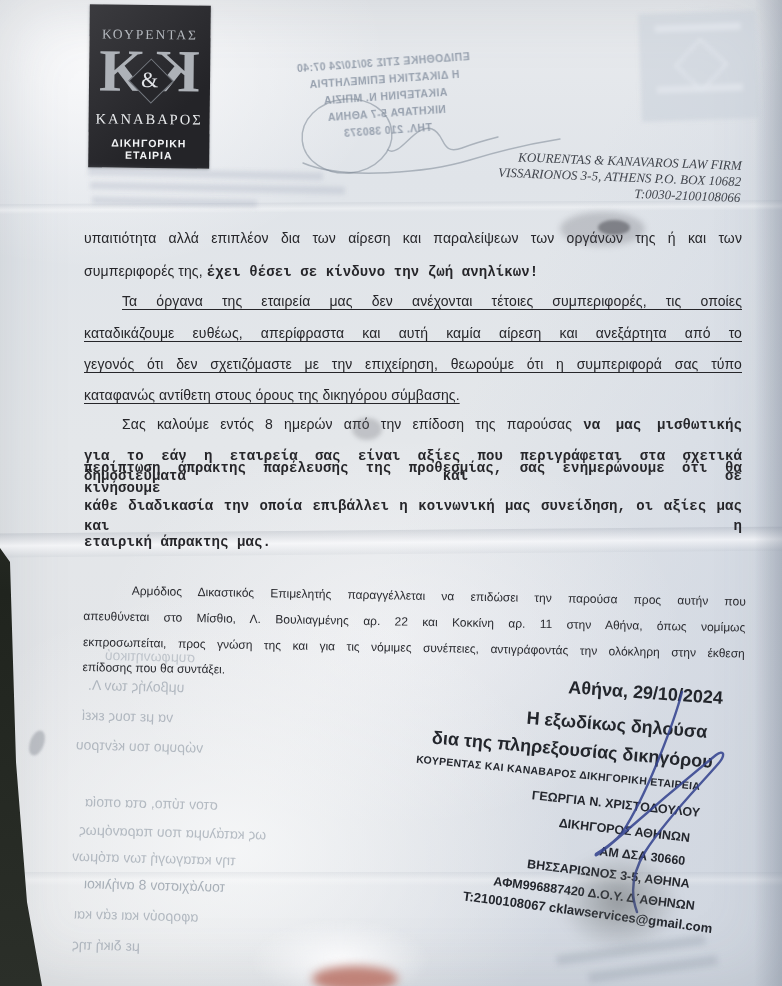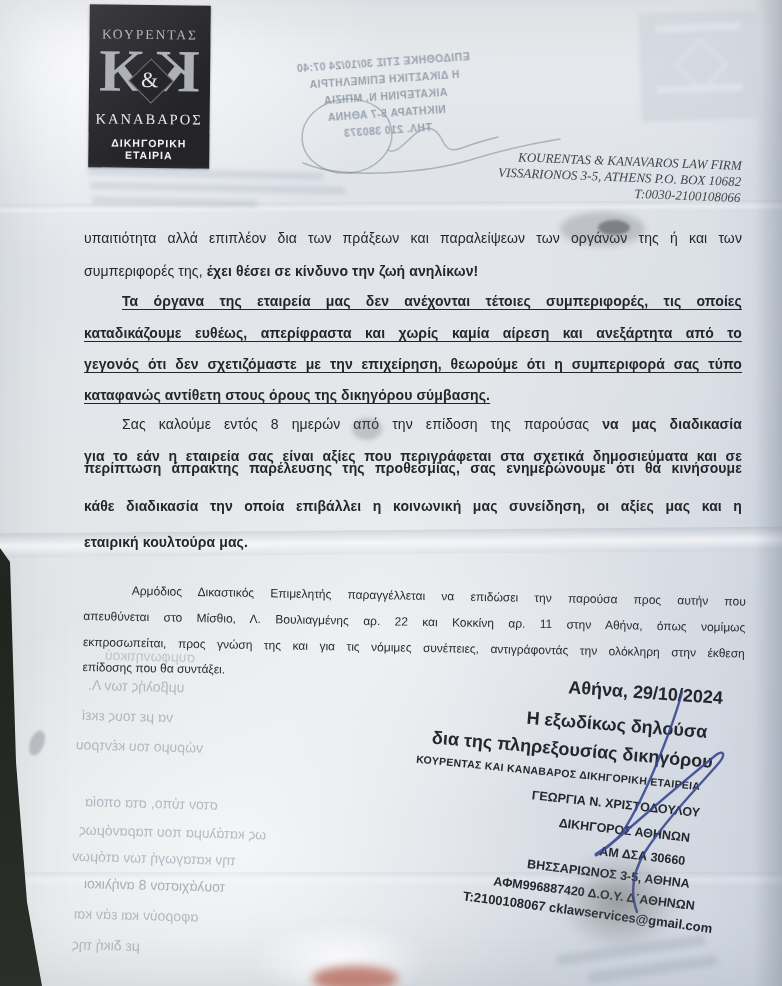--- a/index.html
+++ b/index.html
@@ -53,22 +53,22 @@
     transform:rotate(-4deg) scaleX(-1);color:rgba(138,148,163,0.85);
     font-size:10.5px;font-weight:700;line-height:17px;letter-spacing:0.4px;filter:blur(0.4px);}
   svg.scribble{left:0;top:0;pointer-events:none;}
   
   .letterhead{right:40px;top:158px;width:420px;text-align:right;transform:rotate(2.2deg);transform-origin:right top;
     font-family:"Liberation Serif",serif;font-style:italic;font-size:13px;line-height:16px;color:#42464e;}
   
   .body-text{left:84px;top:0;width:658px;color:#26262a;font-size:14px;letter-spacing:0.1px;}
   .bline{position:absolute;width:100%;line-height:20px;text-align:justify;text-align-last:justify;white-space:normal;}
   .bline.endline{text-align:left;text-align-last:left;}
-  .b{font-weight:700;}
-  .bu{font-weight:700;text-decoration:underline;text-decoration-thickness:1.4px;text-underline-offset:3px;}
+  .b{font-weight:700;font-family:Liberation Mono, monospace;}
+  .bu{font-weight:400;text-decoration:underline;text-decoration-thickness:1.4px;text-underline-offset:3px;}
   .ind{text-indent:38px;}
   .bailiff{left:84px;top:582px;width:662px;transform:rotate(1deg);transform-origin:left top;
     color:#2a2b30;font-size:12px;}
   .bailiff .bl{position:absolute;width:100%;text-align:justify;text-align-last:justify;line-height:16px;}
   .bailiff .bl.endline{text-align:left;text-align-last:left;}
   
   .close-line,.stamp-line{position:absolute;white-space:nowrap;transform-origin:right center;color:#23262c;}
   .close-line{font-size:18px;font-weight:700;}
   .stamp-line{font-size:12.5px;font-weight:700;color:#24272e;}
   svg.signature{left:0;top:0;pointer-events:none;}
@@ -145,33 +145,33 @@
     <div class="abs faintbar" style="left:90px;top:184px;width:255px;height:8px;"></div>
     <div class="abs faintbar" style="left:92px;top:198px;width:165px;height:8px;"></div>
 
     <div class="abs letterhead">
       <div>KOURENTAS &amp; KANAVAROS LAW FIRM</div>
       <div>VISSARIONOS 3-5, ATHENS P.O. BOX 10682</div>
       <div>T:0030-2100108066</div>
     </div>
 
     <div class="abs body-text">
-      <div class="bline" style="top:228px">υπαιτιότητα αλλά επιπλέον δια των πράξεων και παραλείψεων των οργάνων της ή και των</div>
+      <div class="bline" style="top:228px">υπαιτιότητα αλλά επιπλέον δια των αίρεση και παραλείψεων των οργάνων της ή και των</div>
       <div class="bline endline" style="top:261px"><span>συμπεριφορές της, </span><span class="b">έχει θέσει σε κίνδυνο την ζωή ανηλίκων!</span></div>
 
       <div class="bline bu ind" style="top:291px">Τα όργανα της εταιρεία μας δεν ανέχονται τέτοιες συμπεριφορές, τις οποίες</div>
-      <div class="bline bu" style="top:323px">καταδικάζουμε ευθέως, απερίφραστα και χωρίς καμία αίρεση και ανεξάρτητα από το</div>
+      <div class="bline bu" style="top:323px">καταδικάζουμε ευθέως, απερίφραστα και αυτή καμία αίρεση και ανεξάρτητα από το</div>
       <div class="bline bu" style="top:354px">γεγονός ότι δεν σχετιζόμαστε με την επιχείρηση, θεωρούμε ότι η συμπεριφορά σας τύπο</div>
       <div class="bline bu endline" style="top:385px">καταφανώς αντίθετη στους όρους της δικηγόρου σύμβασης.</div>
 
-      <div class="bline ind" style="top:414px"><span>Σας καλούμε εντός 8 ημερών από την επίδοση της παρούσας </span><span class="b">να μας διαδικασία</span></div>
+      <div class="bline ind" style="top:414px"><span>Σας καλούμε εντός 8 ημερών από την επίδοση της παρούσας </span><span class="b">να μας μισθωτικής</span></div>
       <div class="bline b" style="top:446px">για το εάν η εταιρεία σας είναι αξίες που περιγράφεται στα σχετικά δημοσιεύματα και σε</div>
       <div class="bline b" style="top:458px">περίπτωση άπρακτης παρέλευσης της προθεσμίας, σας ενημερώνουμε ότι θα κινήσουμε</div>
       <div class="bline b" style="top:496px">κάθε διαδικασία την οποία επιβάλλει η κοινωνική μας συνείδηση, οι αξίες μας και η</div>
-      <div class="bline b endline" style="top:532px">εταιρική κουλτούρα μας.</div>
+      <div class="bline b endline" style="top:532px">εταιρική άπρακτης μας.</div>
     </div>
 
     <div class="abs bailiff">
       <div class="bl" style="top:0;text-indent:48px">Αρμόδιος Δικαστικός Επιμελητής παραγγέλλεται να επιδώσει την παρούσα προς αυτήν που</div>
       <div class="bl" style="top:26px">απευθύνεται στο Μίσθιο, Λ. Βουλιαγμένης αρ. 22 και Κοκκίνη αρ. 11 στην Αθήνα, όπως νομίμως</div>
       <div class="bl" style="top:52px">εκπροσωπείται, προς γνώση της και για τις νόμιμες συνέπειες, αντιγράφοντάς την ολόκληρη στην έκθεση</div>
       <div class="bl endline" style="top:77px">επίδοσης που θα συντάξει.</div>
     </div>
 
     <div class="close-line" style="top:688px;right:59px;transform:rotate(4deg)">Αθήνα, 29/10/2024</div>

